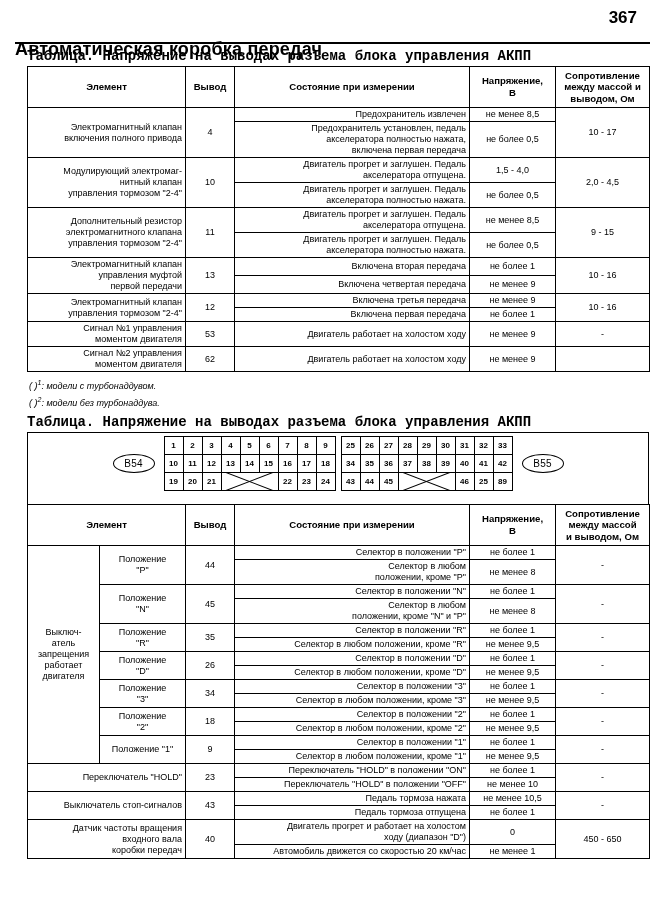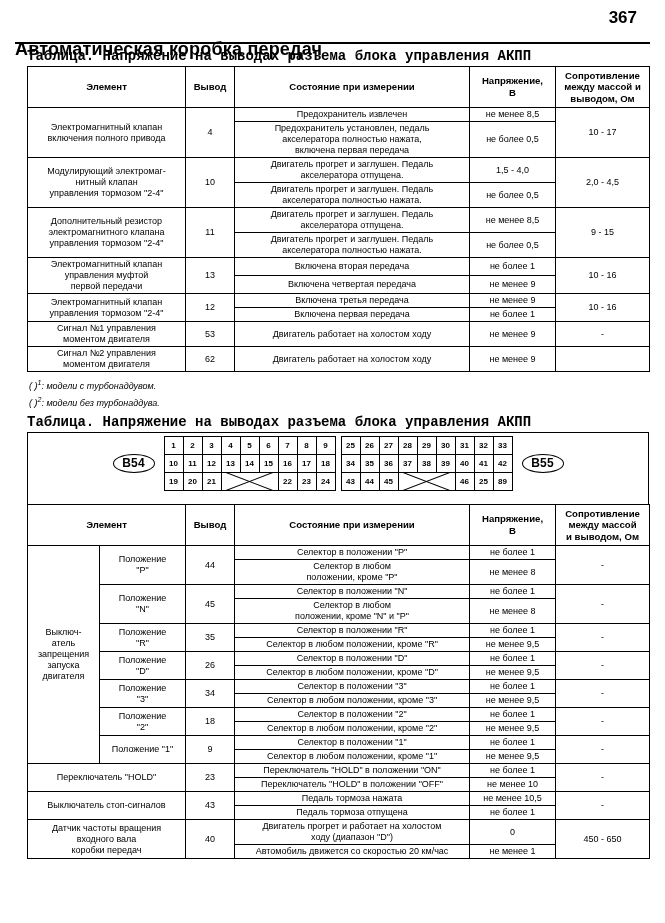--- a/index.html
+++ b/index.html
@@ -75,21 +75,21 @@
     font-weight: normal;
   }
   table.spec th {
     text-align: center;
     font-weight: bold;
     font-size: 9.6px;
     line-height: 11.5px;
     padding: 3px 2px;
   }
   td.c  { text-align: center; }
-  td.l  { text-align: center; }
+  td.l  { text-align: right; }
   td.vt { vertical-align: top; }
 
   
   .elem-cell { padding-left: 4px; line-height: 12px; margin-top: 8px; }
 
   
   .footnotes {
     margin: 4px 0 0 14px;
     font-size: 9px;
     font-style: italic;
@@ -112,22 +112,22 @@
     left: 0; right: 0; top: 3px;
     display: flex;
     justify-content: center;
     align-items: center;
     gap: 9px;
   }
   .conn-tag {
     width: 40px; height: 17px;
     border: 1.4px solid #000;
     border-radius: 50%;
-    font-size: 12px;
-    font-weight: bold;
+    font-size: 10px;
+    font-weight: normal;
     display: flex;
     align-items: center;
     justify-content: center;
     letter-spacing: 0.2px;
   }
   table.pins {
     border-collapse: collapse;
     table-layout: fixed;
   }
   table.pins td {
@@ -383,21 +383,21 @@
         </th>
         <th>
           <span>Сопротивление</span><br>
           <span>между массой</span><br>
           <span>и выводом, Ом</span>
         </th>
       </tr>
     </thead>
     <tbody>
         <tr>
-          <td class="c" rowspan="14"><span>Выключ-</span><br><span>атель</span><br><span>запрещения</span><br><span>запуска</span><br><span>двигателя</span></td>
+          <td class="c" rowspan="14"><span>Выключ-</span><br><span>атель</span><br><span>запрещения</span><br><span>работает</span><br><span>двигателя</span></td>
           <td class="c vt" rowspan="2"><span>Положение</span><br><span>"P"</span></td>
           <td class="c vt" rowspan="2"><span>44</span></td>
           <td class="l vt"><span>Селектор в положении "P"</span></td>
           <td class="c"><span>не более 1</span></td>
           <td class="c vt" rowspan="2"><span>-</span></td>
         </tr>
         <tr>
           <td class="l vt"><span>Селектор в любом</span><br><span>положении, кроме "P"</span></td>
           <td class="c"><span>не менее 8</span></td>
         </tr>

